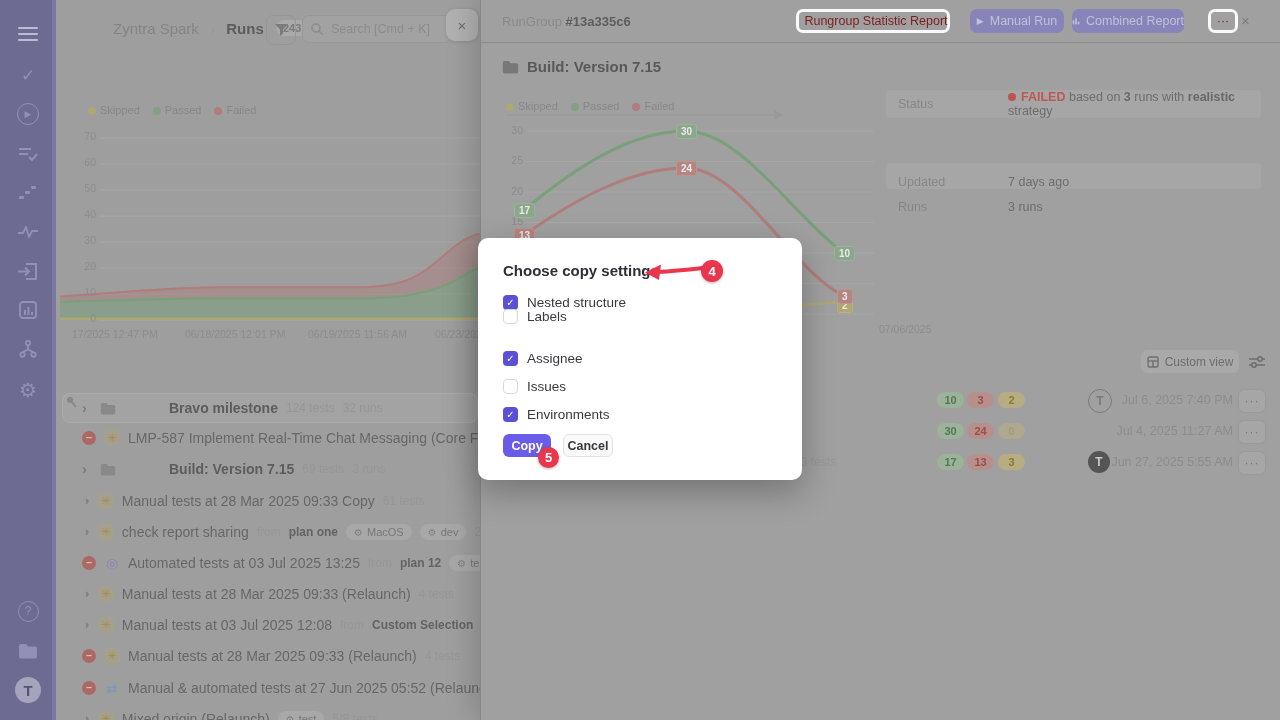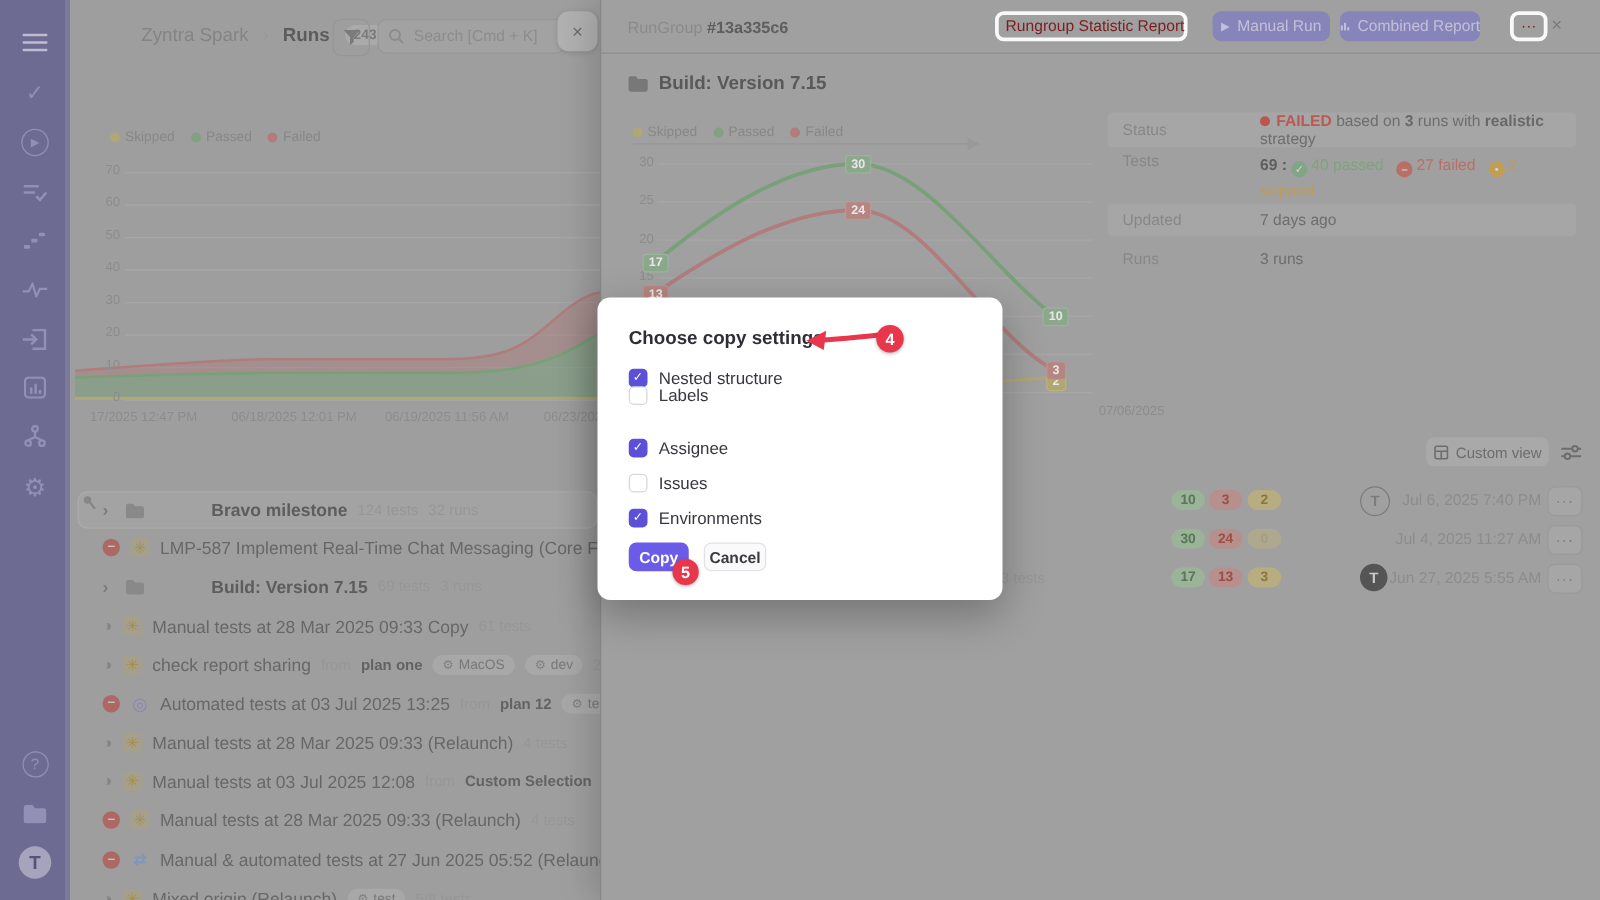--- a/index.html
+++ b/index.html
@@ -447,31 +447,21 @@
 
     <div class="det-row zebra" style="top:90px;height:28px;align-items:center">
       <span class="det-label" style="padding-left:12px">Status</span>
       <span class="det-val">
         <span class="s-dot"></span><span class="failed-txt">FAILED</span>
         <span>based on</span> <b style="color:#6b6b6b">3</b>
         <span>runs with</span> <b style="color:#6b6b6b">realistic</b>
         <span>strategy</span>
       </span>
     </div>
-    <div class="det-row" style="top:122px">
-      <span class="det-label" style="padding-left:12px">Tests</span>
-      <span class="det-val" style="width:238px;line-height:21px">
-        <b style="color:#5f5f5f">69 :</b>
-        <span class="mini-ic" style="background:#84a98a">✓</span><span class="g-passed">40 passed</span>&nbsp;&nbsp;
-        <span class="mini-ic" style="background:#bd7168">–</span><span class="g-failed">27 failed</span>&nbsp;&nbsp;
-        <span class="mini-ic" style="background:#c6a254">•</span><span class="g-skip">2</span>
-        <span class="g-skip">skipped</span>
-      </span>
-    </div>
-    <div class="det-row zebra" style="top:163px;height:26px;align-items:center">
+    <div class="det-row zebra" style="top:163px;height:26px;align-items:flex-end">
       <span class="det-label" style="padding-left:12px">Updated</span>
       <span class="det-val">7 days ago</span>
     </div>
     <div class="det-row" style="top:194px;height:26px;align-items:center">
       <span class="det-label" style="padding-left:12px">Runs</span>
       <span class="det-val">3 runs</span>
     </div>
 
     <div class="cv-btn">
       <svg width="12" height="12" viewBox="0 0 12 12">

